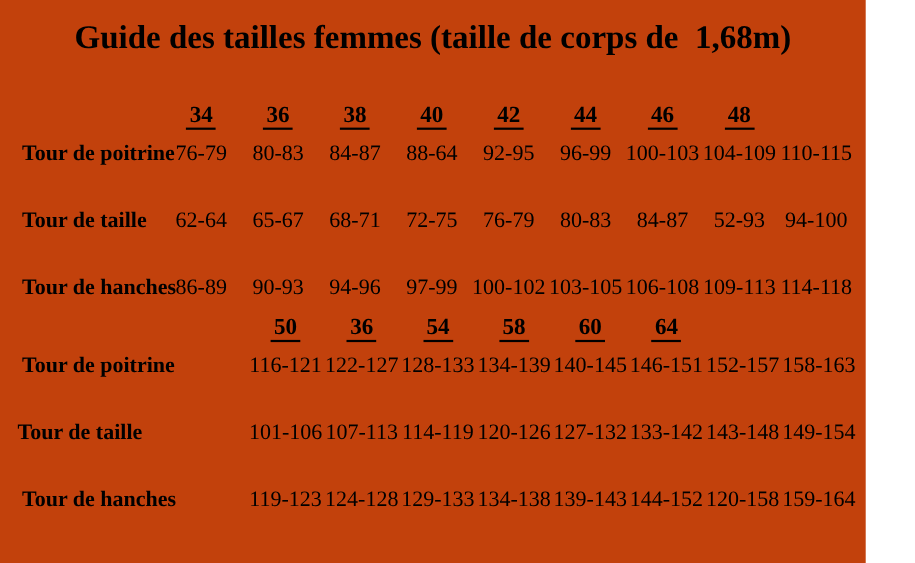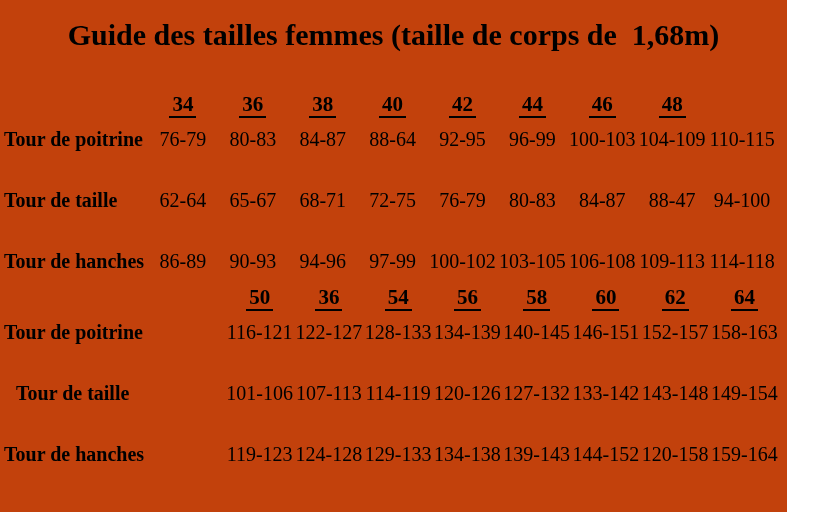--- a/index.html
+++ b/index.html
@@ -41,21 +41,21 @@
     font-weight: bold;
     font-size: 21px;
   }
   .t-row.g1 { grid-template-columns: 148px repeat(9, 1fr); padding-right: 10px; }
   .t-row.g2 { grid-template-columns: 225px repeat(8, 1fr); padding-right: 8px; }
   .size-table .t-row:last-child { margin-bottom: 0; }
   .cell.num { text-align: center; white-space: nowrap; }
   .cell.label {
     font-weight: bold;
     font-size: 20px;
-    padding-left: 4px;
+    padding-left: 20px;
     white-space: nowrap;
     overflow: visible;
   }
   
   .t2 .t-row:nth-child(3) .cell.label { padding-left: 16px; }
   .size-u {
     display: inline-block;
     border-bottom: 2px solid #000000;
     padding: 0 3px 1px 3px;
   }
@@ -91,21 +91,21 @@
       </div>
       <div class="t-row g1">
         <div class="cell label">Tour de taille</div>
         <div class="cell num">62-64</div>
         <div class="cell num">65-67</div>
         <div class="cell num">68-71</div>
         <div class="cell num">72-75</div>
         <div class="cell num">76-79</div>
         <div class="cell num">80-83</div>
         <div class="cell num">84-87</div>
-        <div class="cell num">88-47</div>
+        <div class="cell num">52-93</div>
         <div class="cell num">94-100</div>
       </div>
       <div class="t-row g1">
         <div class="cell label">Tour de hanches</div>
         <div class="cell num">86-89</div>
         <div class="cell num">90-93</div>
         <div class="cell num">94-96</div>
         <div class="cell num">97-99</div>
         <div class="cell num">100-102</div>
         <div class="cell num">103-105</div>
@@ -113,24 +113,22 @@
         <div class="cell num">109-113</div>
         <div class="cell num">114-118</div>
       </div>
     </div>
   <div class="size-table t2">
       <div class="t-row header g2">
         <div class="cell label"></div>
         <div class="cell num"><span class="size-u">50</span></div>
         <div class="cell num"><span class="size-u">36</span></div>
         <div class="cell num"><span class="size-u">54</span></div>
-        <div class="cell num"><span class="size-u">56</span></div>
         <div class="cell num"><span class="size-u">58</span></div>
         <div class="cell num"><span class="size-u">60</span></div>
-        <div class="cell num"><span class="size-u">62</span></div>
         <div class="cell num"><span class="size-u">64</span></div>
       </div>
       <div class="t-row g2">
         <div class="cell label">Tour de poitrine</div>
         <div class="cell num">116-121</div>
         <div class="cell num">122-127</div>
         <div class="cell num">128-133</div>
         <div class="cell num">134-139</div>
         <div class="cell num">140-145</div>
         <div class="cell num">146-151</div>

